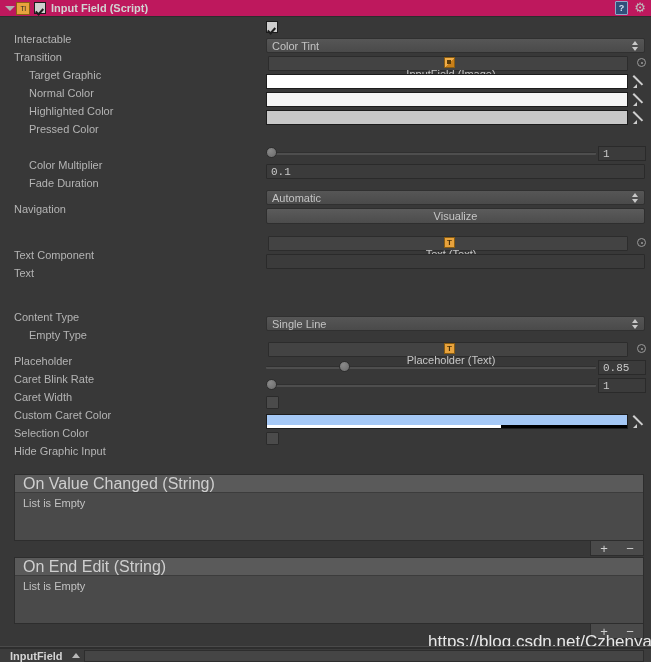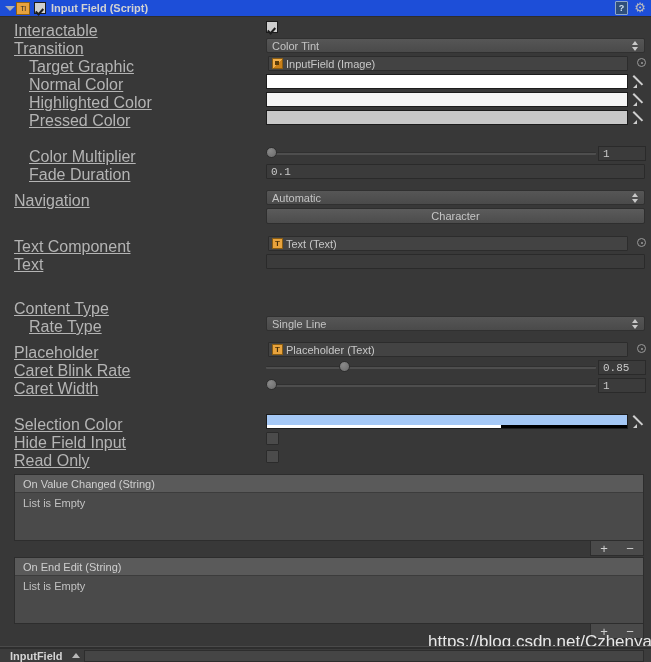--- a/index.html
+++ b/index.html
@@ -21,21 +21,21 @@
     width: 651px;
     height: 662px;
     background: #383838;
   }
 
   
   .comp-header {
     position: absolute;
     left: 0; top: 0;
     width: 651px; height: 17px;
-    background: #1d4ed8;
+    background: #be185d;
     border-bottom: 1px solid #2d2d2d;
     display: flex;
     align-items: center;
     padding-left: 4px;
     box-sizing: border-box;
   }
   .foldout {
     width: 11px; height: 11px;
     position: relative;
     flex: 0 0 auto;
@@ -129,26 +129,25 @@
     position: absolute;
     left: 0;
     width: 651px;
     height: 18px;
     display: flex;
     align-items: center;
   }
   .lbl {
     position: absolute;
     left: 14px;
-    top: 4px;
+    top: 12px;
     line-height: 18px;
-    font-size: 16px;
+    font-size: 11px;
     color: #b4b4b4;
     white-space: nowrap;
-    text-decoration: underline;
   }
   .lbl.indent { left: 29px; }
   .ctrl {
     position: absolute;
     left: 266px;
     top: 2px;
   }
 
   
   .popup {
@@ -195,20 +194,21 @@
     height: 15px;
     background: #434343;
     border: 1px solid #2c2c2c;
     border-radius: 1px;
     box-sizing: border-box;
     display: flex;
     align-items: center;
     padding-left: 3px;
     color: #c7c7c7;
     font-size: 11px;
+    flex-direction: column;
   }
   .objfield .obj-label { margin-left: 3px; white-space: nowrap; }
   .mini-icon {
     width: 11px; height: 11px;
     flex: 0 0 auto;
     border: 1px solid #8a5d12;
     box-sizing: border-box;
     position: relative;
     background: #e09b33;
   }
@@ -380,21 +380,21 @@
     box-sizing: border-box;
   }
   .eventbox .ev-header {
     height: 17px;
     background: #5a5a5a;
     border-bottom: 1px solid #3c3c3c;
     display: flex;
     align-items: center;
     padding-left: 8px;
     color: #cfcfcf;
-    font-size: 11px;
+    font-size: 16px;
   }
   .eventbox .ev-empty {
     padding: 4px 0 0 8px;
     color: #c2c2c2;
     font-size: 11px;
   }
   .ev-footer {
     position: absolute;
     width: 630px;
     left: 14px;
@@ -578,21 +578,21 @@
   <div class="row" style="top:188px">
     <div class="lbl">Navigation</div>
     <div class="ctrl">
       <div class="popup">
         <span>Automatic</span>
         <span class="arrows"></span>
       </div>
     </div>
   </div>
 
-  <div class="btn-visualize" style="top:208px">Character</div>
+  <div class="btn-visualize" style="top:208px">Visualize</div>
 
   <div class="row" style="top:234px">
     <div class="lbl">Text Component</div>
     <div class="ctrl" style="left:268px">
       <div class="objfield">
         <span class="mini-icon text-icon">T</span>
         <span class="obj-label">Text (Text)</span>
       </div>
     </div>
     <div class="obj-dot"></div>
@@ -604,21 +604,21 @@
       <div class="textfield"></div>
     </div>
   </div>
 
 
   <div class="row" style="top:296px">
     <div class="lbl">Content Type</div>
   </div>
 
   <div class="row" style="top:314px">
-    <div class="lbl indent">Rate Type</div>
+    <div class="lbl indent">Empty Type</div>
     <div class="ctrl">
       <div class="popup">
         <span>Single Line</span>
         <span class="arrows"></span>
       </div>
     </div>
   </div>
 
   <div class="row" style="top:340px">
     <div class="lbl">Placeholder</div>
@@ -646,50 +646,50 @@
     <div class="lbl">Caret Width</div>
     <div class="ctrl" style="left:266px;top:2px">
       <div class="slider">
         <div class="track"></div>
         <div class="knob" style="left:0%"></div>
       </div>
     </div>
     <div class="numfield">1</div>
   </div>
 
+  <div class="row" style="top:394px">
+    <div class="lbl">Custom Caret Color</div>
+    <div class="ctrl" style="top:2px">
+        <div class="cb-off"></div>
+      </div>
+  </div>
 
   <div class="row" style="top:412px">
     <div class="lbl">Selection Color</div>
     <div class="ctrl" style="left:266px">
       <div class="colorfield">
         <div class="swatch" style="background:#A5C8F5"></div>
         <div class="alpha">
           <div class="fill" style="width:65%"></div>
         </div>
       </div>
     </div>
     <div class="eyedropper">
         <span class="stick"></span>
         <span class="tip"></span>
       </div>
   </div>
 
   <div class="row" style="top:430px">
-    <div class="lbl">Hide Field Input</div>
+    <div class="lbl">Hide Graphic Input</div>
     <div class="ctrl" style="top:2px">
         <div class="cb-off"></div>
       </div>
   </div>
 
-  <div class="row" style="top:448px">
-    <div class="lbl">Read Only</div>
-    <div class="ctrl" style="top:2px">
-        <div class="cb-off"></div>
-      </div>
-  </div>
 
   <div class="eventbox" style="top:474px;height:67px">
     <div class="ev-header">On Value Changed (String)</div>
     <div class="ev-empty">List is Empty</div>
   </div>
   <div class="ev-footer" style="top:541px">
     <div class="pm">
       <span>+</span>
       <span>−</span>
     </div>

